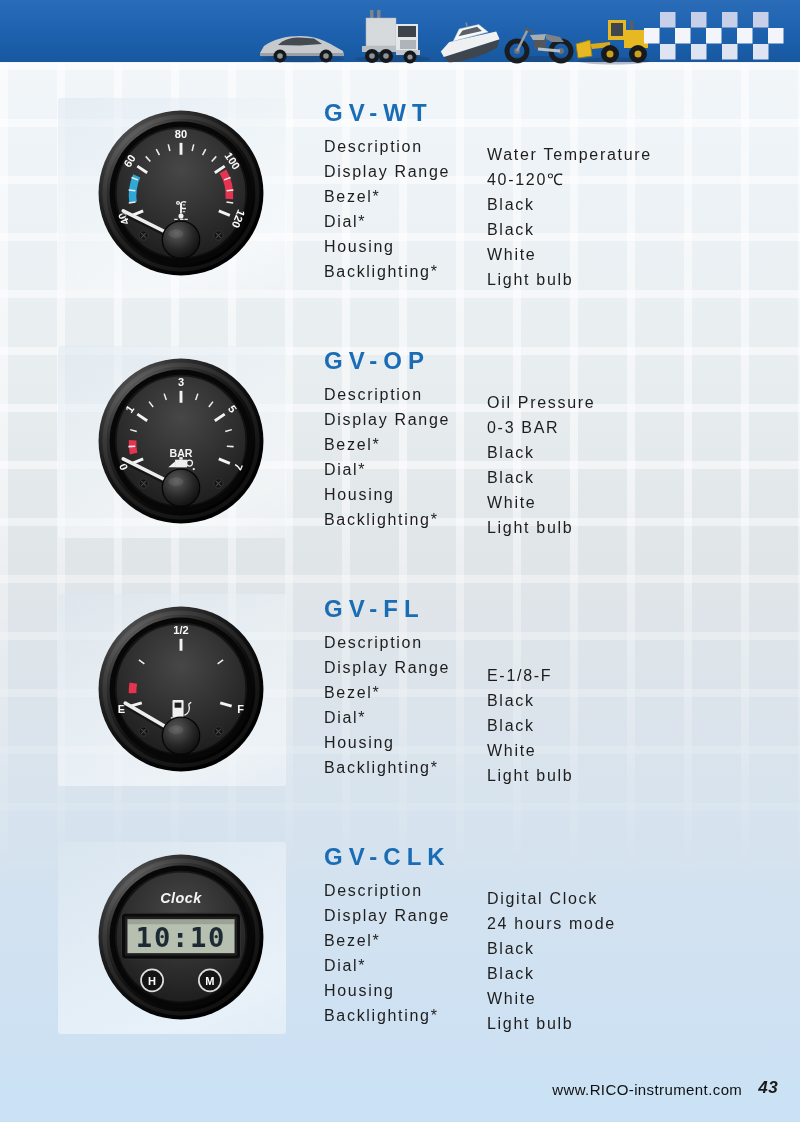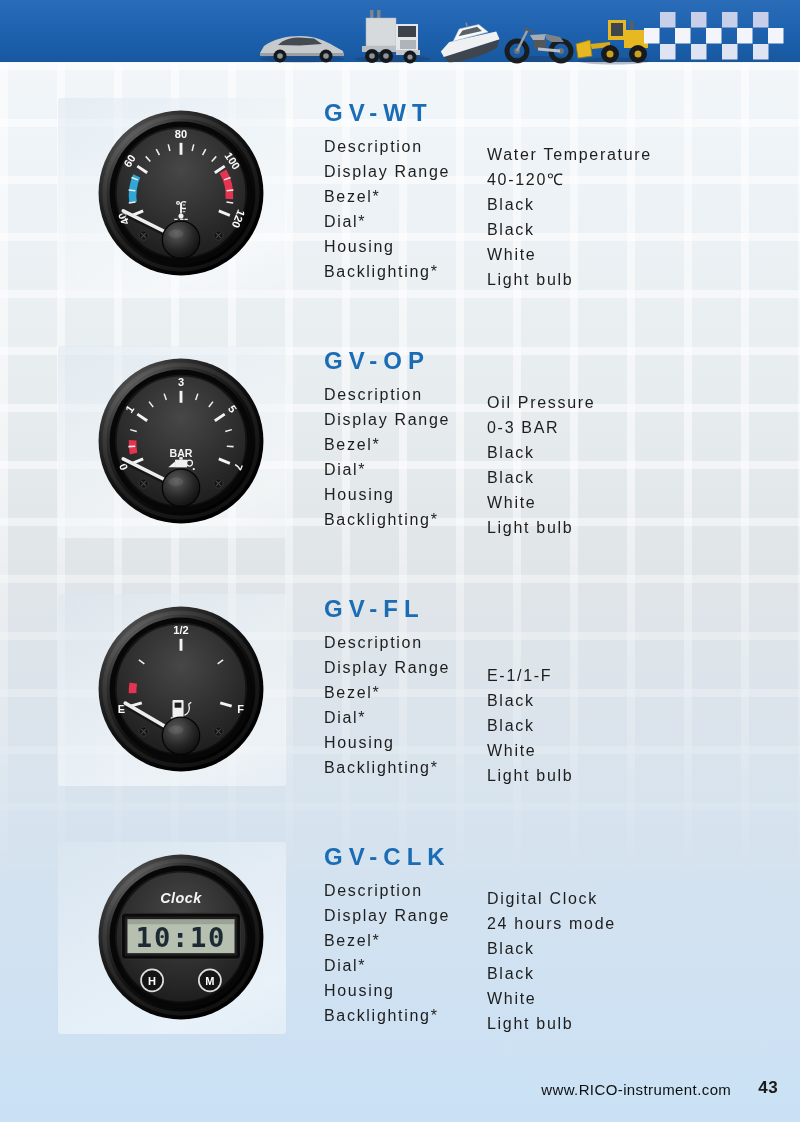--- a/index.html
+++ b/index.html
@@ -26,21 +26,21 @@
   .gauge svg{display:block;width:100%;height:100%;}
   .info{position:absolute;left:324px;top:0;width:462px;}
   .product-title{margin:0 0 8px 0;padding-top:2px;font-size:24px;line-height:26px;
     font-weight:bold;letter-spacing:6px;color:#1a6cb5;}
   .spec-row{display:flex;height:25px;line-height:25px;font-size:16px;color:#1d1d1d;
     letter-spacing:1.7px;}
   .spec-label{width:163px;flex:none;}
   .spec-value{flex:1;margin-top:8px;}
   .footer{position:absolute;top:1078px;right:22px;display:flex;align-items:flex-end;
     font-size:15px;color:#101010;letter-spacing:.4px;z-index:2;}
-  .page-num{font-size:17px;font-weight:bold;margin-left:27px;color:#1a1a1a;}
+  .page-num{font-size:17px;font-weight:bold;font-style:italic;margin-left:16px;color:#1a1a1a;}
 </style>
 </head>
 <body>
 
 <div class="page">
   <div class="bg-base"></div>
   <div class="bg-grid"></div>
 
   <div class="banner">
 
@@ -387,21 +387,21 @@
           <ellipse cx="94" cy="148" rx="9" ry="5" fill="rgba(255,255,255,.08)"></ellipse>
         </svg>
       </div>
     <div class="info">
       <h2 class="product-title">GV-FL</h2>
       <div class="spec-row">
           <span class="spec-label">Description</span>
         </div>
       <div class="spec-row">
           <span class="spec-label">Display Range</span>
-          <span class="spec-value">E-1/1-F</span>
+          <span class="spec-value">E-1/8-F</span>
         </div>
       <div class="spec-row">
           <span class="spec-label">Bezel*</span>
           <span class="spec-value">Black</span>
         </div>
       <div class="spec-row">
           <span class="spec-label">Dial*</span>
           <span class="spec-value">Black</span>
         </div>
       <div class="spec-row">

